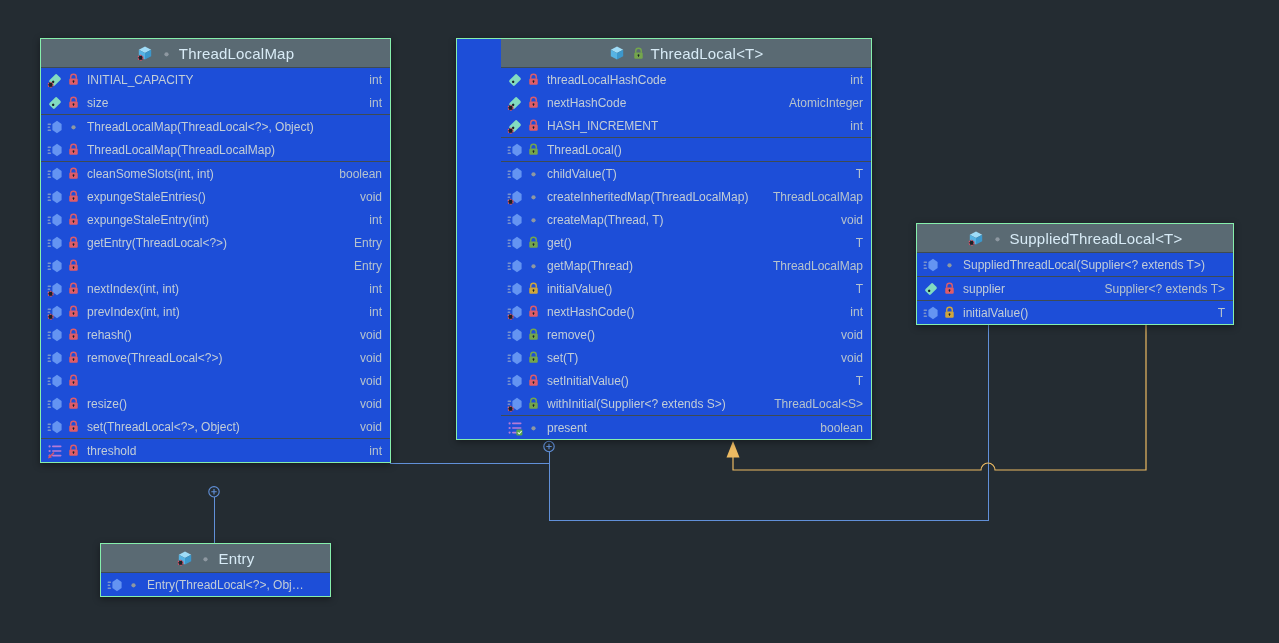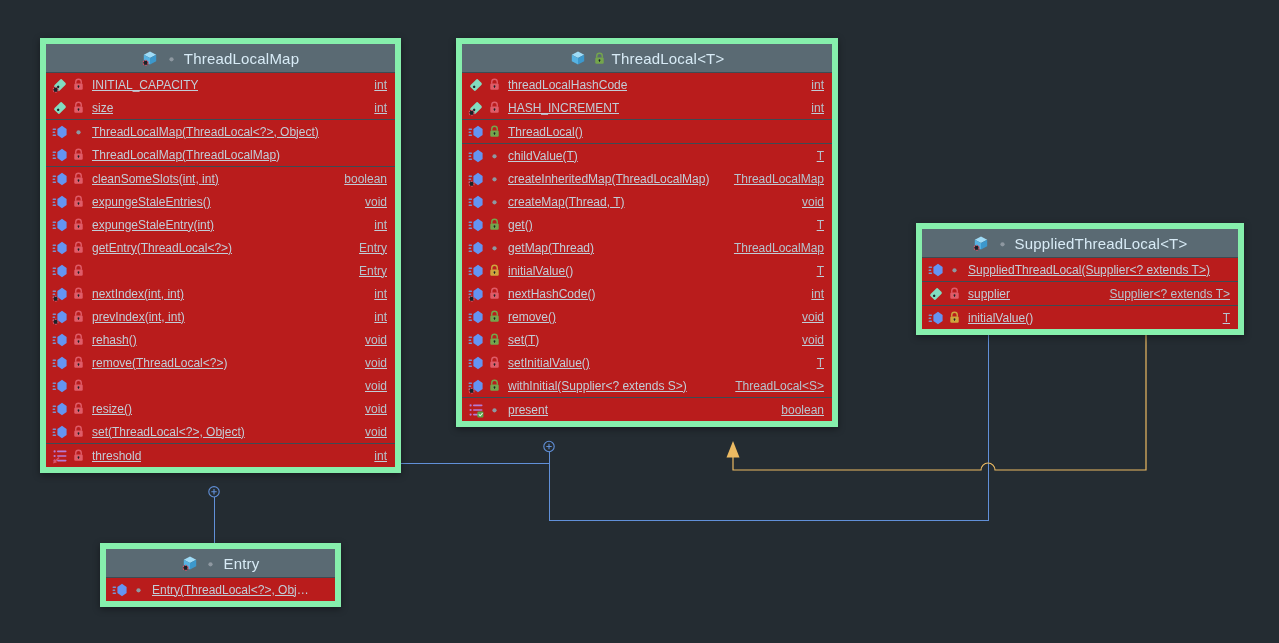--- a/index.html
+++ b/index.html
@@ -3,37 +3,36 @@
 <meta charset="utf-8">
 <style>
   html,body{margin:0;padding:0;}
   body{
     width:1279px;height:643px;position:relative;overflow:hidden;
     background:#242c32;
     font-family:"Liberation Sans","DejaVu Sans",sans-serif;
   }
   .uml-class{
     position:absolute;
-    background:#b91c1c;
-    border:6px solid #86efac;
+    background:#1d4ed8;
+    border:1px solid #86efac;
     box-shadow:0 2px 7px rgba(0,0,0,.4);
     z-index:2;
   }
   .uml-header{
     height:28px;
     background:#5a6a73;
     display:flex;align-items:center;justify-content:center;gap:6px;
     color:#d8ebf6;font-size:15px;letter-spacing:.2px;
   }
   .uml-section{border-top:1px solid #3e4b53;}
   .uml-row{
     height:23px;display:flex;align-items:center;
     padding:0 8px 0 6px;font-size:12px;color:#c2cdd7;
     white-space:nowrap;
-    text-decoration:underline;
   }
   .uml-row .mi{width:16px;height:16px;flex:0 0 16px;display:flex;align-items:center;justify-content:center;}
   .uml-row .vi{width:13px;height:13px;flex:0 0 13px;margin-left:4px;display:flex;align-items:center;justify-content:center;}
   .uml-row .lbl{margin-left:7px;overflow:hidden;text-overflow:ellipsis;}
   .uml-row .typ{margin-left:auto;padding-left:14px;color:#b6c3cd;}
   .hdr-ci{width:17px;height:17px;display:flex;align-items:center;justify-content:center;}
   .hdr-vi{width:13px;height:13px;display:flex;align-items:center;justify-content:center;}
   svg.edges{position:absolute;left:0;top:0;z-index:1;}
 </style>
 </head>
@@ -424,21 +423,21 @@
               <rect x="2.8" y="6.8" width="10.4" height="7.7" rx="1.4" fill="#df5c68"></rect>
               <circle cx="8" cy="10" r="1.15" fill="#1a2227"></circle>
               <rect x="7.5" y="10" width="1" height="2.2" fill="#1a2227"></rect>
             </svg>
           </span>
     <span class="lbl">threshold</span>
     <span class="typ">int</span>
   </div>
       </div>
     </div>
-    <div class="uml-class" style="left: 456px; top: 38px; width: 370px;">
+    <div class="uml-class" style="left: 456px; top: 38px; width: 370px; padding-left: 44px;">
       <div class="uml-header">
         <span class="hdr-ci">
           <svg width="16" height="16" viewBox="0 0 16 16">
             <polygon points="8,1.5 14.2,4.8 8,8.1 1.8,4.8" fill="#9fdcf7"></polygon>
             <polygon points="1.8,4.8 8,8.1 8,14.6 1.8,11.3" fill="#56b3e3"></polygon>
             <polygon points="14.2,4.8 8,8.1 8,14.6 14.2,11.3" fill="#3c98cc"></polygon>
           </svg>
         </span>
         <span class="hdr-vi">
           <svg width="13" height="13" viewBox="0 0 16 16">
@@ -482,20 +481,41 @@
             </svg>
           </span>
     <span class="vi">
             <svg width="13" height="13" viewBox="0 0 16 16">
               <path d="M4.6,7 V4.9 a3.4,3.4 0 0 1 6.8,0 V7" fill="none" stroke="#df5c68" stroke-width="1.7"></path>
               <rect x="2.8" y="6.8" width="10.4" height="7.7" rx="1.4" fill="#df5c68"></rect>
               <circle cx="8" cy="10" r="1.15" fill="#1a2227"></circle>
               <rect x="7.5" y="10" width="1" height="2.2" fill="#1a2227"></rect>
             </svg>
           </span>
+    <span class="lbl">nextHashCode</span>
+    <span class="typ">AtomicInteger</span>
+  </div>
+        <div class="uml-row">
+    <span class="mi">
+            <svg width="16" height="16" viewBox="0 0 16 16">
+              <g transform="rotate(-45 8 8)">
+                <rect x="2.6" y="4.2" width="10.8" height="7.6" rx="1.6" fill="#82dcc0"></rect>
+                <circle cx="5.4" cy="8" r="1.2" fill="#1a2227"></circle>
+              </g>
+              <circle cx="3.6" cy="12.8" r="2.5" fill="#1a2227" stroke="#e0566a" stroke-width="1.1" stroke-dasharray="1.6,1.1"></circle>
+            </svg>
+          </span>
+    <span class="vi">
+            <svg width="13" height="13" viewBox="0 0 16 16">
+              <path d="M4.6,7 V4.9 a3.4,3.4 0 0 1 6.8,0 V7" fill="none" stroke="#df5c68" stroke-width="1.7"></path>
+              <rect x="2.8" y="6.8" width="10.4" height="7.7" rx="1.4" fill="#df5c68"></rect>
+              <circle cx="8" cy="10" r="1.15" fill="#1a2227"></circle>
+              <rect x="7.5" y="10" width="1" height="2.2" fill="#1a2227"></rect>
+            </svg>
+          </span>
     <span class="lbl">HASH_INCREMENT</span>
     <span class="typ">int</span>
   </div>
       </div>
       <div class="uml-section">
         <div class="uml-row">
     <span class="mi">
             <svg width="16" height="16" viewBox="0 0 16 16">
               <rect x="0.5" y="4.6" width="3.6" height="1.4" rx="0.7" fill="#7a93cc"></rect>
               <rect x="0.5" y="7.6" width="2.8" height="1.4" rx="0.7" fill="#7a93cc"></rect>

